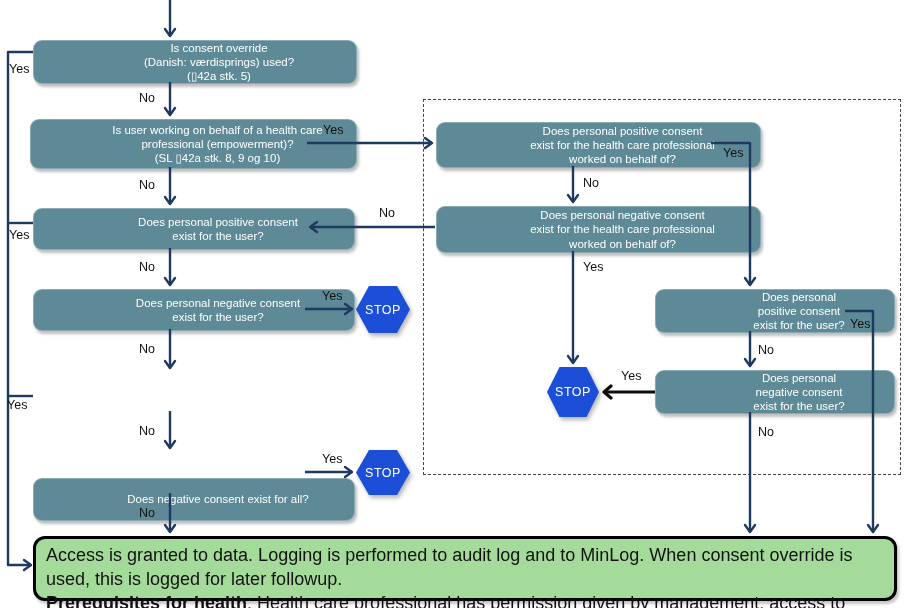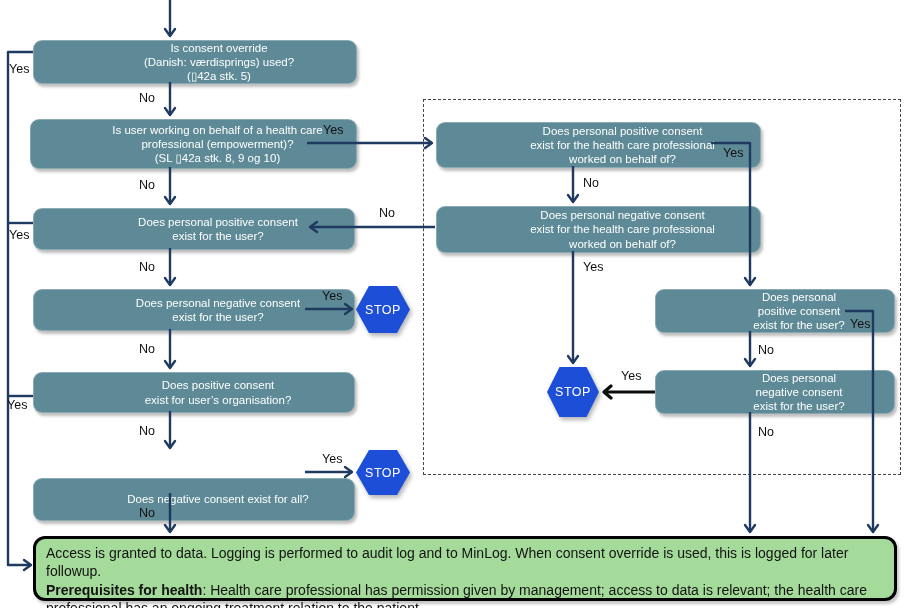--- a/index.html
+++ b/index.html
@@ -33,21 +33,21 @@
     position:absolute;left:423px;top:99px;width:476px;height:374px;
     border:1px dashed #444;z-index:1;background:transparent;
   }
   .emp-title{
     position:absolute;left:447px;top:70px;font-size:19px;color:#000;
     letter-spacing:.4px;z-index:2;
   }
   .footer{
     position:absolute;left:33px;top:536px;width:864px;height:65px;
     box-sizing:border-box;background:#a5db9a;border:3px solid #000;border-radius:12px;
-    padding:5px 10px 4px 10px;color:#121212;font-size:14px;line-height:1.32;
+    padding:5px 10px 4px 10px;color:#121212;font-size:18px;line-height:1.32;
     z-index:2;box-shadow:2px 3px 3px rgba(110,110,110,.4);
   }
   svg.wires{position:absolute;left:0;top:0;z-index:5;pointer-events:none;}
 </style>
 </head>
 <body>
 
 <div id="canvas">
 
   <div class="emp-box"></div>
@@ -62,24 +62,20 @@
 professional (empowerment)?
 (SL ▯42a stk. 8, 9 og 10)</span>
   </div>
   <div class="node" style="left:33px;top:208px;width:272px;height:40px">
     <span class="nt">Does personal positive consent
 exist for the user?</span>
   </div>
   <div class="node" style="left:33px;top:289px;width:272px;height:40px">
     <span class="nt">Does personal negative consent
 exist for the user?</span>
-  </div>
-  <div class="node" style="left:33px;top:372px;width:272px;height:39px">
-    <span class="nt">Does positive consent
-exist for user’s organisation?</span>
   </div>
   <div class="node" style="left:33px;top:478px;width:272px;height:41px">
     <span class="nt">Does negative consent exist for all?</span>
   </div>
 
   <div class="node" style="left:436px;top:122px;width:275px;height:44px">
     <span class="nt">Does personal positive consent
 exist for the health care professional
 worked on behalf of?</span>
   </div>

